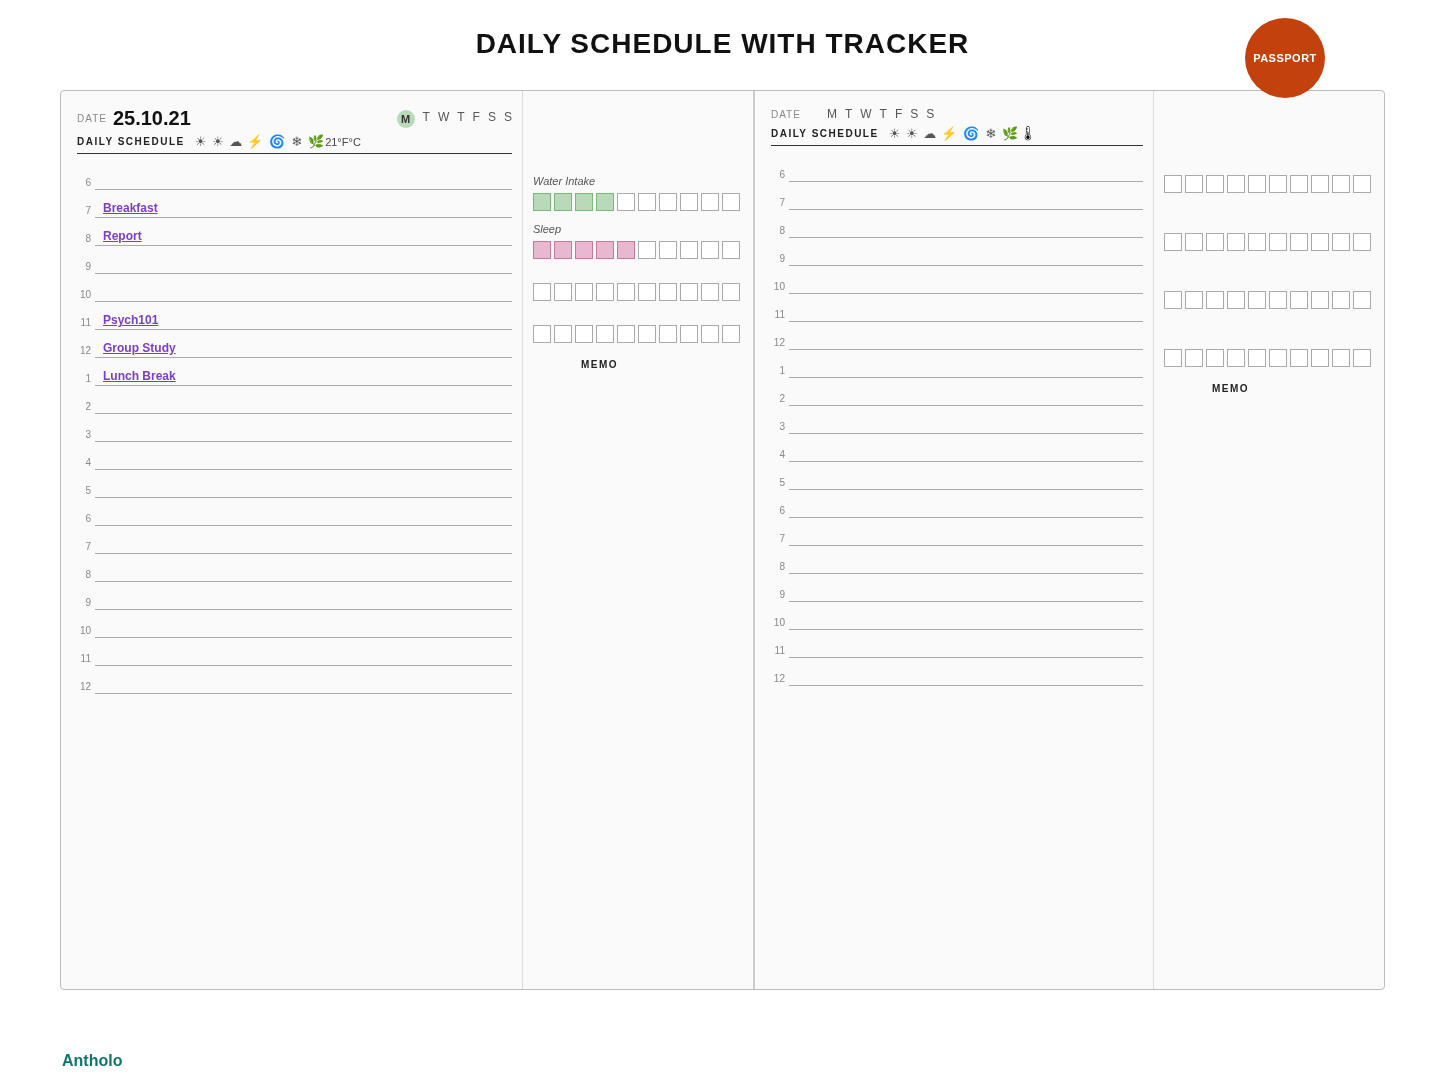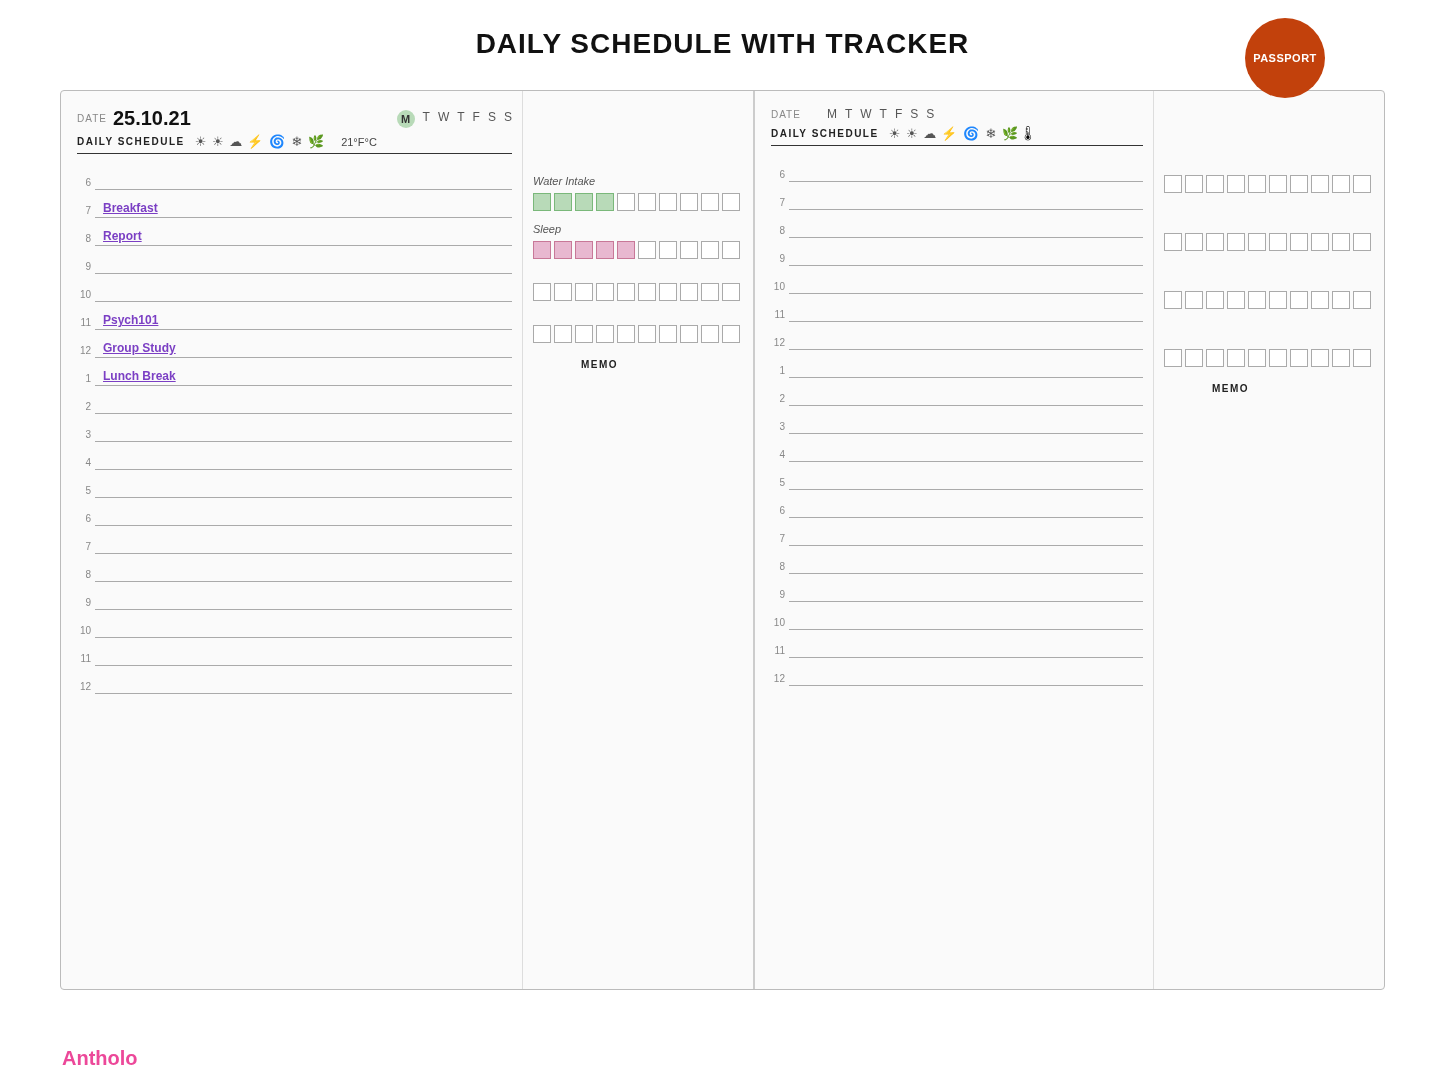--- a/index.html
+++ b/index.html
@@ -109,21 +109,21 @@
       letter-spacing: 1.5px;
       color: #222;
     }
     .weather-icons {
       font-size: 13px;
       margin-left: 10px;
       color: #555;
       letter-spacing: 1px;
     }
     .temp-badge {
-      margin-left: 16px;
+      margin-left: 0;
       font-size: 11px;
       color: #444;
     }
 
     
     .time-slots {
       flex: 1;
     }
     .time-row {
       display: flex;
@@ -208,23 +208,23 @@
       grid-template-columns: repeat(10, 1fr);
       gap: 2px;
       margin-bottom: 10px;
     }
 
     
     .brand-label {
       position: absolute;
       bottom: 20px;
       left: 62px;
-      font-size: 20px;
+      font-size: 16px;
       font-weight: 700;
-      color: #ec4899;
+      color: #0f766e;
       text-align: right;
     }
 
     
     .notebook-left {
       display: flex;
       flex: 1.1;
       border-right: 2px solid #ccc;
     }
     .notebook-right {

